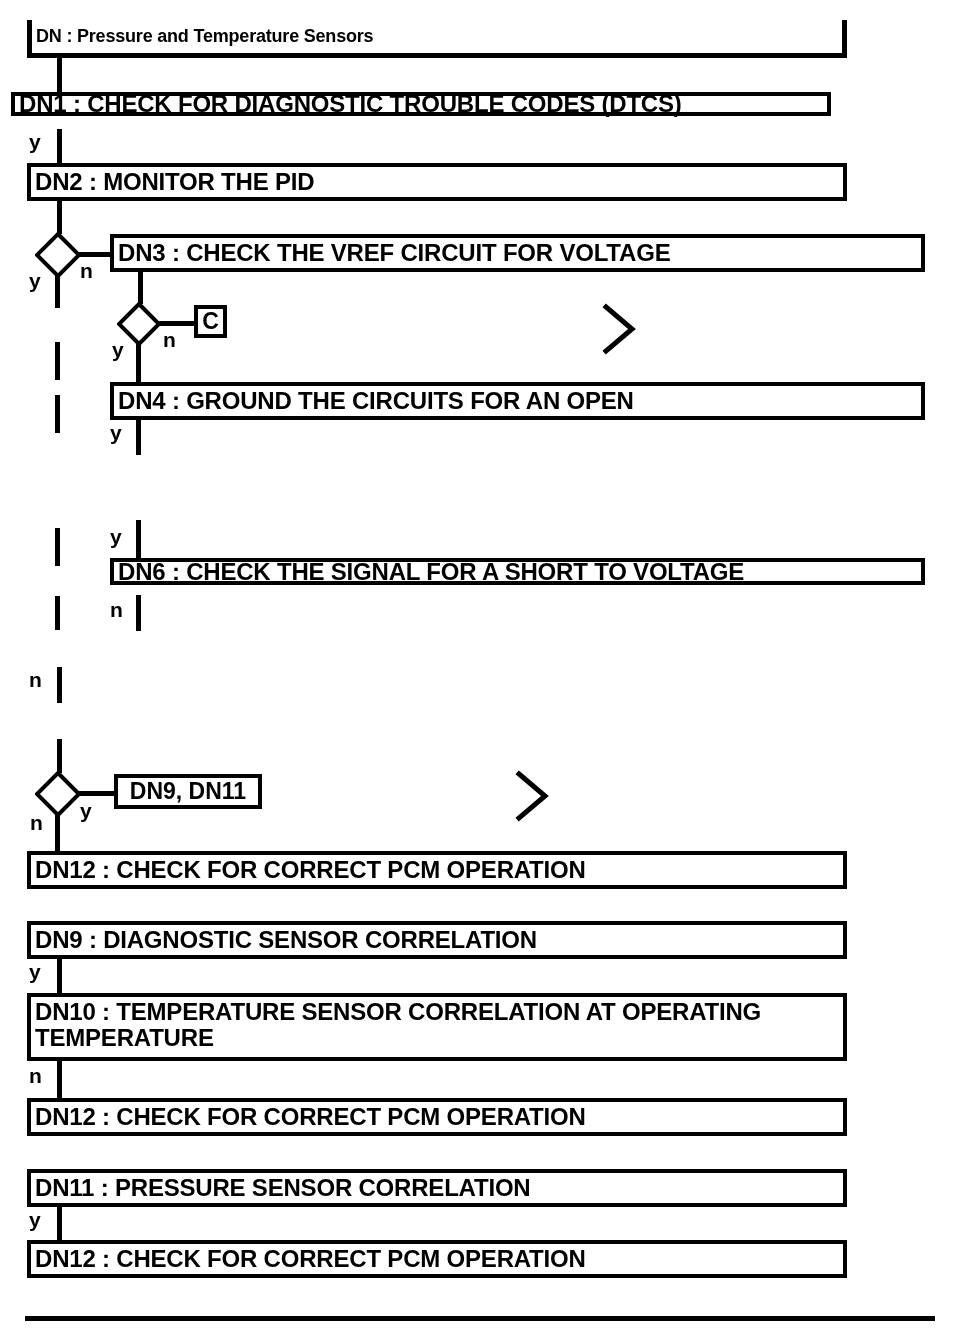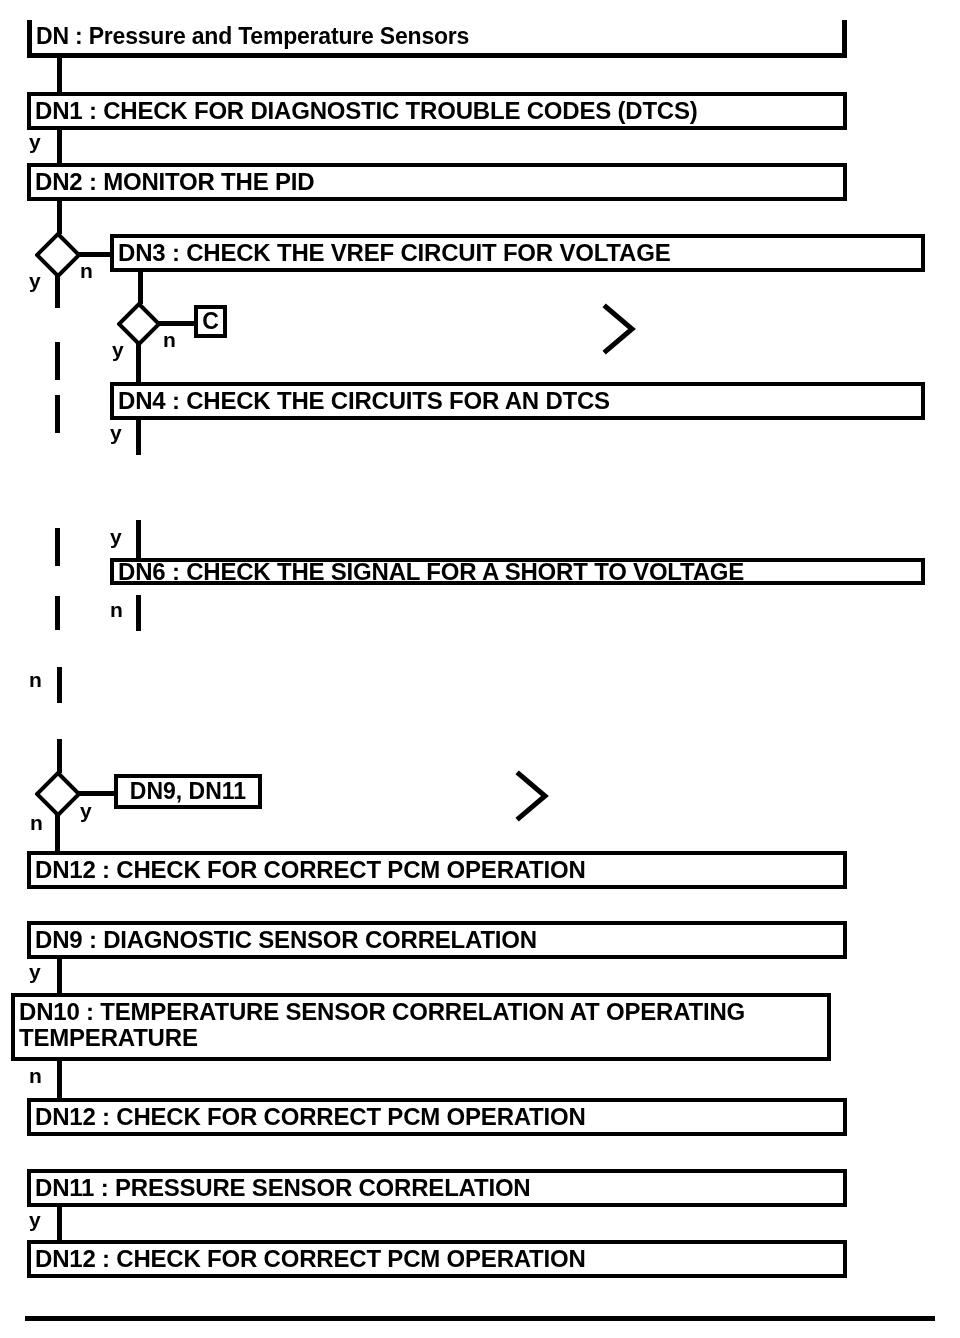--- a/index.html
+++ b/index.html
@@ -41,21 +41,21 @@
   }
 
   
   .box.title-box {
     border-top: none;
     border-left-width: 5px;
     border-bottom-width: 5px;
     border-right-width: 5px;
   }
   .box.title-box .box-label {
-    font-size: 23px;
+    font-size: 18px;
   }
 
   
   .tagbox {
     position: absolute;
     box-sizing: border-box;
     border: 4px solid #000;
     background: #fff;
     display: flex;
     align-items: center;
@@ -111,21 +111,21 @@
 <body>
 
 <div id="canvas">
 
   <div class="box title-box" style="left:27px; top:20px; width:820px; height:38px;">
     <span class="box-label">DN : Pressure and Temperature Sensors</span>
   </div>
 
   <div class="vline" style="left:57px; top:57px; height:37px;"></div>
 
-  <div class="box" style="left:27px; top:92px; width:820px; height:38px;">
+  <div class="box" style="left:11px; top:92px; width:820px; height:24px;">
     <span class="box-label">DN1 : CHECK FOR DIAGNOSTIC TROUBLE CODES (DTCS)</span>
   </div>
 
   <div class="vline" style="left:57px; top:129px; height:36px;"></div>
   <div class="branch" style="left:29px; top:131px;">y</div>
 
   <div class="box" style="left:27px; top:163px; width:820px; height:38px;">
     <span class="box-label">DN2 : MONITOR THE PID</span>
   </div>
 
@@ -167,21 +167,21 @@
     <span class="tag-label">C</span>
   </div>
 
   <div class="chevron" style="left:600px; top:303px; width:44px; height:52px;">
     <svg width="44" height="52" viewBox="0 0 44 52">
       <polyline points="6,4 32,26 6,48" fill="none" stroke="#000000" stroke-width="5" stroke-linecap="square"></polyline>
     </svg>
   </div>
 
   <div class="box" style="left:110px; top:382px; width:815px; height:38px;">
-    <span class="box-label">DN4 : CHECK THE CIRCUITS FOR AN DTCS</span>
+    <span class="box-label">DN4 : GROUND THE CIRCUITS FOR AN OPEN</span>
   </div>
 
   <div class="vline" style="left:136px; top:419px; height:36px;"></div>
   <div class="branch" style="left:110px; top:422px;">y</div>
 
 
   <div class="vline" style="left:136px; top:520px; height:38px;"></div>
   <div class="branch" style="left:110px; top:526px;">y</div>
 
   <div class="box" style="left:110px; top:558px; width:815px; height:27px;">
@@ -222,21 +222,21 @@
     <span class="box-label">DN12 : CHECK FOR CORRECT PCM OPERATION</span>
   </div>
 
   <div class="box" style="left:27px; top:921px; width:820px; height:38px;">
     <span class="box-label">DN9 : DIAGNOSTIC SENSOR CORRELATION</span>
   </div>
 
   <div class="vline" style="left:57px; top:958px; height:36px;"></div>
   <div class="branch" style="left:29px; top:961px;">y</div>
 
-  <div class="box" style="left:11px; top:993px; width:820px; height:68px; align-items:flex-start; padding-top:2px;">
+  <div class="box" style="left:27px; top:993px; width:820px; height:68px; align-items:flex-start; padding-top:2px;">
     <span class="box-label" style="white-space:normal;">DN10 : TEMPERATURE SENSOR CORRELATION AT OPERATING TEMPERATURE</span>
   </div>
 
   <div class="vline" style="left:57px; top:1060px; height:38px;"></div>
   <div class="branch" style="left:29px; top:1065px;">n</div>
 
   <div class="box" style="left:27px; top:1098px; width:820px; height:38px;">
     <span class="box-label">DN12 : CHECK FOR CORRECT PCM OPERATION</span>
   </div>
 

